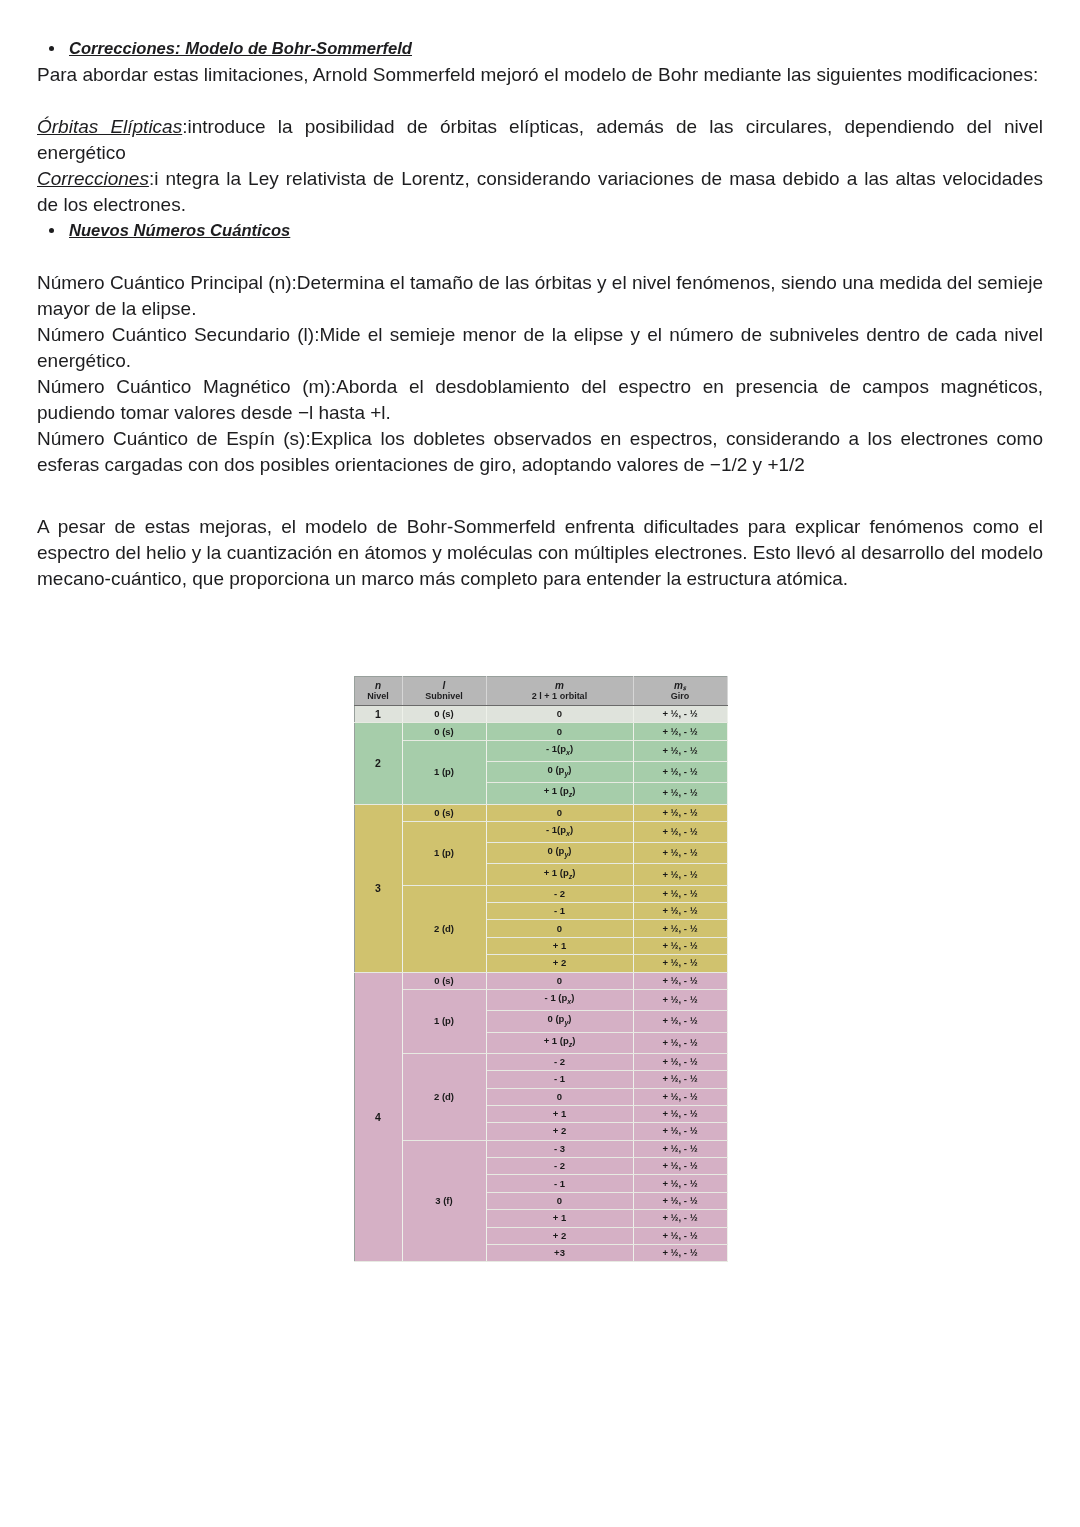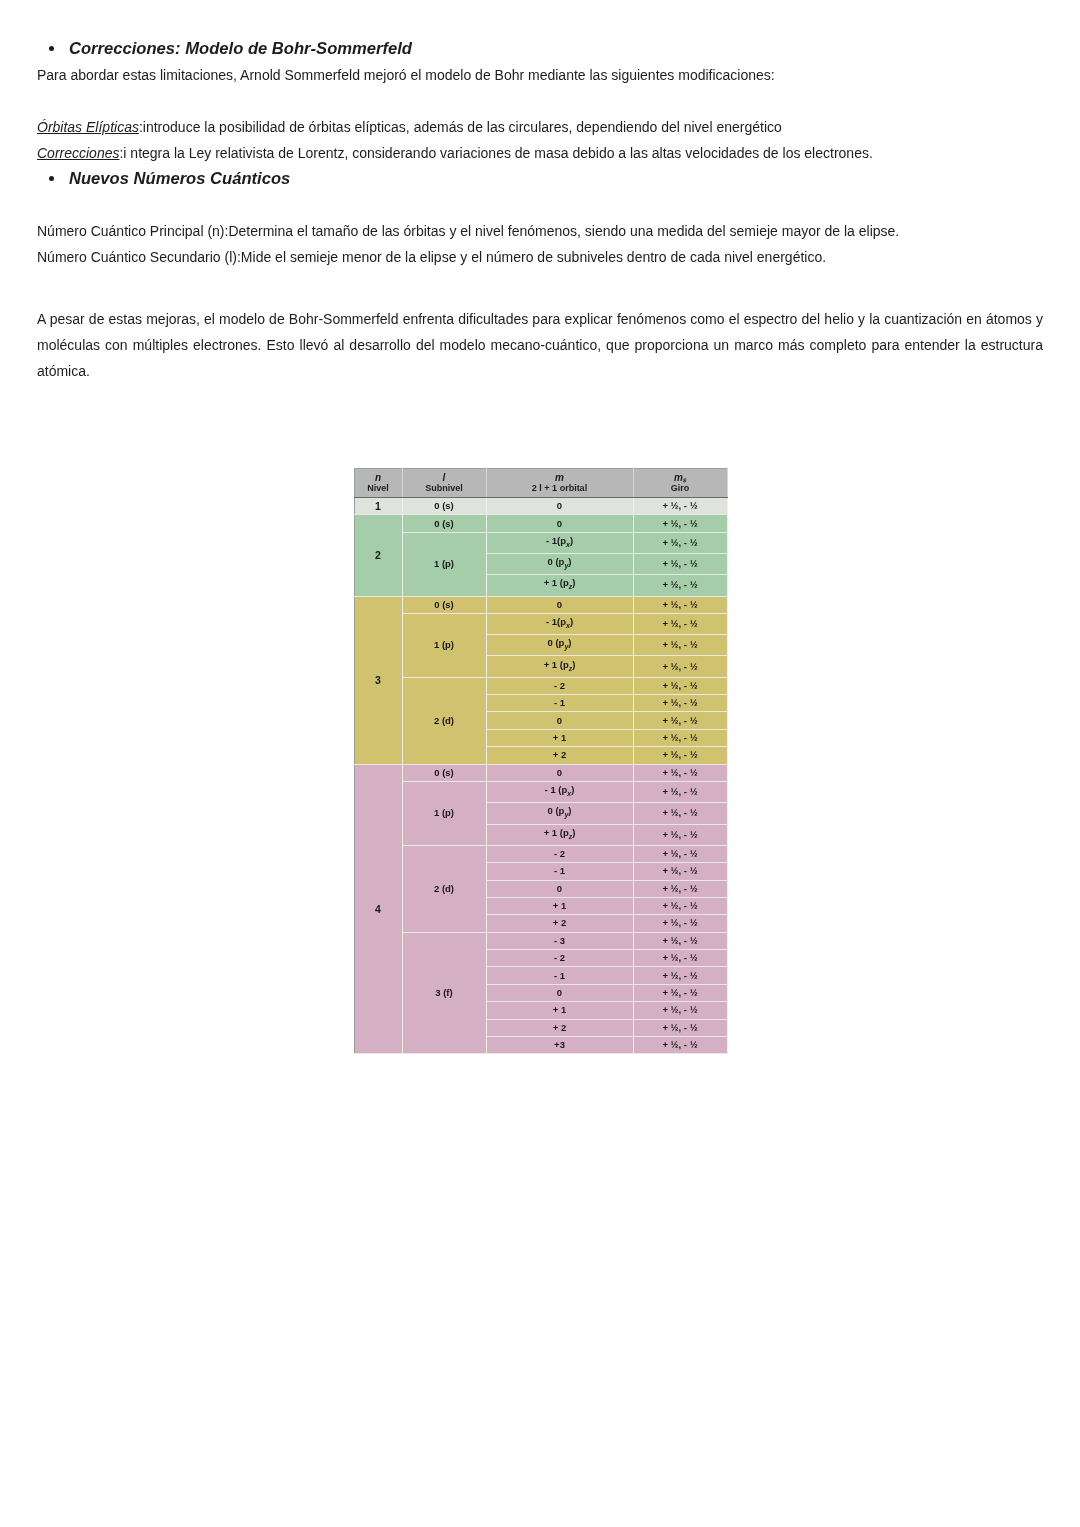--- a/index.html
+++ b/index.html
@@ -4,27 +4,27 @@
 <style>
   * { margin:0; padding:0; box-sizing:border-box; }
   html,body { background:#ffffff; }
   body {
     width:1080px; height:1527px; overflow:hidden;
     font-family:"Liberation Sans", sans-serif;
     color:#1d1d1f;
   }
   .page { padding:36px 37px 0 37px; }
 
-  p.body { font-size:14px; line-height:26px; text-align:justify; }
+  p.body { font-size:19px; line-height:26px; text-align:justify; }
   .gap  { height:26px; }
   .gap2 { height:36px; }
 
   ul.hlist { list-style:disc; margin:0 0 0 29px; }
   ul.hlist li { font-size:16.6px; line-height:26px; padding-left:3px; }
-  .hd   { font-weight:bold; font-style:italic; }
+  .hd   { font-weight:bold; font-style:italic; text-decoration:underline; }
   .lead { font-style:italic; text-decoration:underline; }
 
   .table-wrap { margin:84px auto 0 auto; width:373px; }
   table.qt {
     border-collapse:collapse; table-layout:fixed; width:373px;
     font-family:"Liberation Sans", sans-serif;
     border:1px solid #98a09c;
   }
   .qt th {
     border-right:1px solid #d6d6d6; border-bottom:1px solid #6a6a6a;
@@ -58,20 +58,22 @@
   <p class="body"><span class="lead">Correcciones</span><span>:i ntegra la Ley relativista de Lorentz, considerando variaciones de masa debido a las altas velocidades de los electrones.</span></p>
 
   <ul class="hlist">
     <li><span class="hd">Nuevos Números Cuánticos</span></li>
   </ul>
 
   <div class="gap"></div>
 
   <p class="body">Número Cuántico Principal (n):Determina el tamaño de las órbitas y el nivel fenómenos, siendo una medida del semieje mayor de la elipse.</p>
   <p class="body">Número Cuántico Secundario (l):Mide el semieje menor de la elipse y el número de subniveles dentro de cada nivel energético.</p>
+  <p class="body">Número Cuántico Magnético (m):Aborda el desdoblamiento del espectro en presencia de campos magnéticos, pudiendo tomar valores desde −l hasta +l.</p>
+  <p class="body">Número Cuántico de Espín (s):Explica los dobletes observados en espectros, considerando a los electrones como esferas cargadas con dos posibles orientaciones de giro, adoptando valores de −1/2 y +1/2</p>
 
   <div class="gap2"></div>
 
   <p class="body">A pesar de estas mejoras, el modelo de Bohr-Sommerfeld enfrenta dificultades para explicar fenómenos como el espectro del helio y la cuantización en átomos y moléculas con múltiples electrones. Esto llevó al desarrollo del modelo mecano-cuántico, que proporciona un marco más completo para entender la estructura atómica.</p>
 
   <div class="table-wrap">
     <table class="qt">
       <colgroup>
         <col style="width:48px">
           <col style="width:84px">

